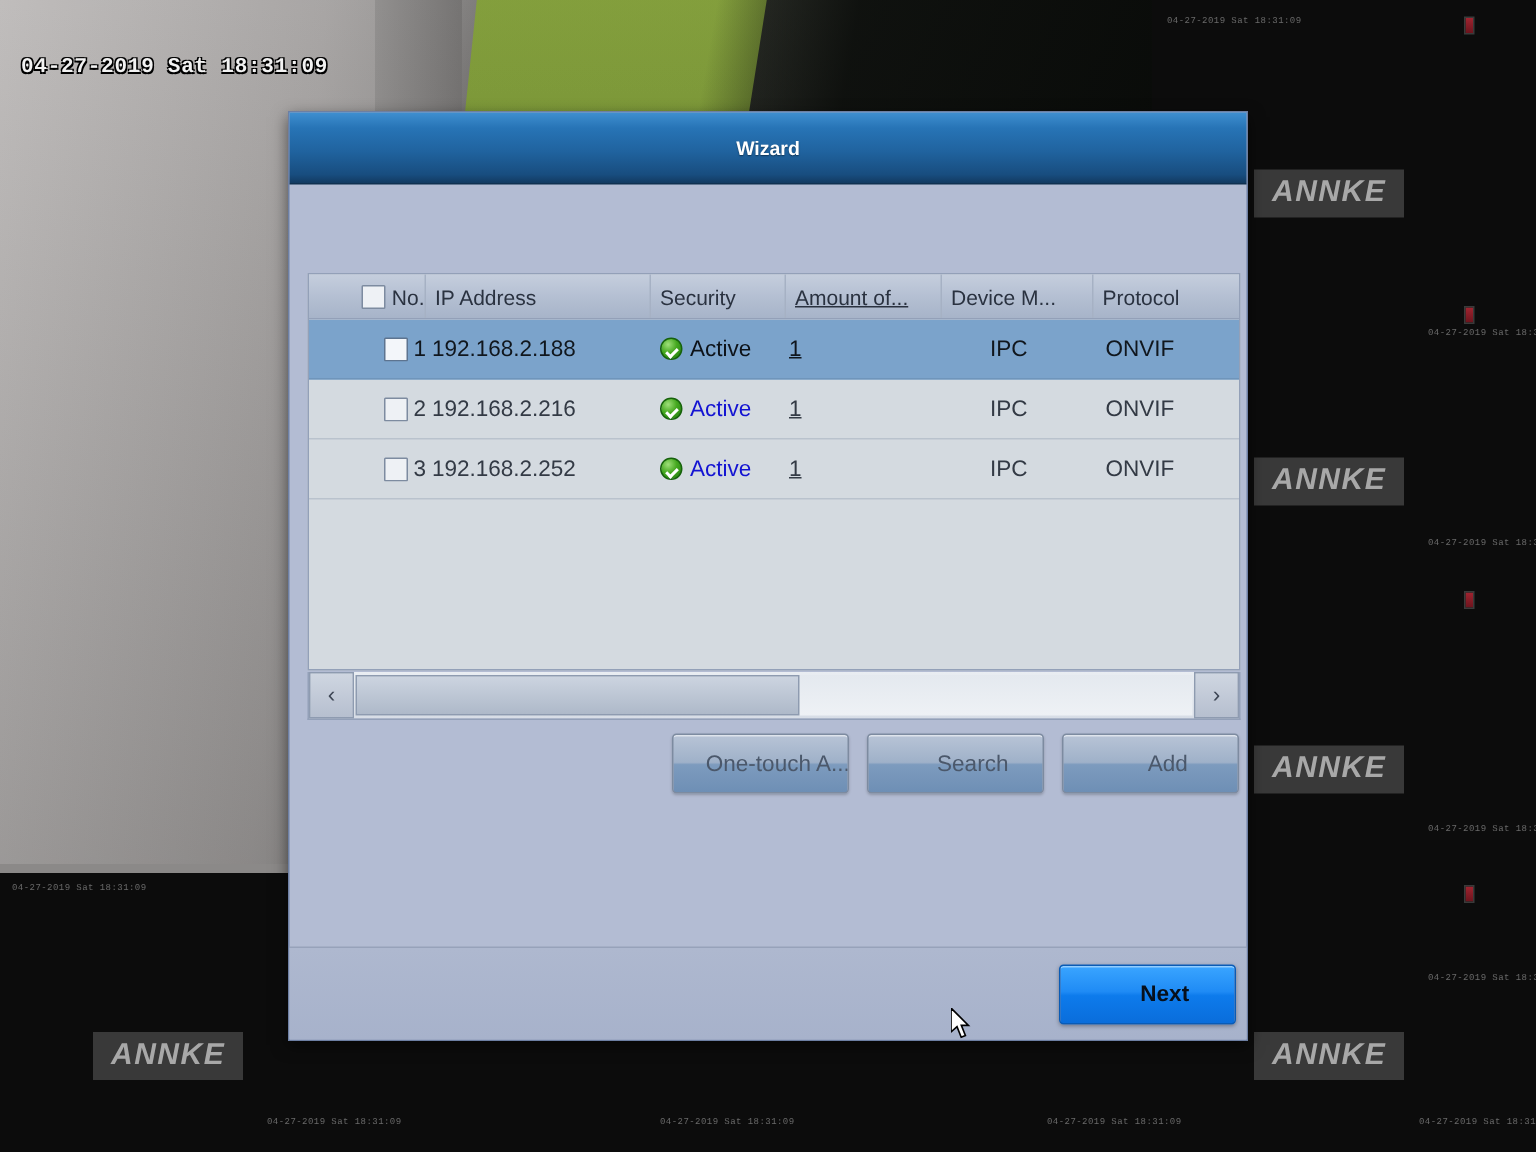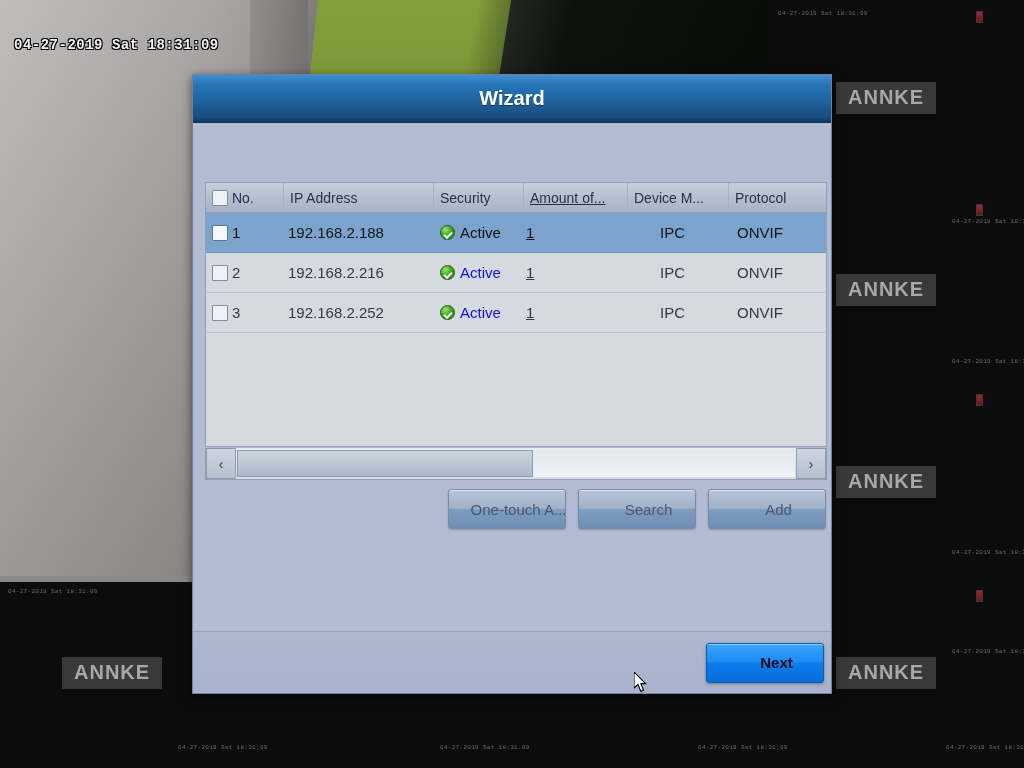--- a/index.html
+++ b/index.html
@@ -58,23 +58,24 @@
     position:absolute;
     font-family:"Liberation Mono", monospace;
     font-size:6px; color:#6a6a6a; white-space:pre;
     letter-spacing:.3px;
   }
   .annke-badge {
     position:absolute;
     background:rgba(62,62,62,.92);
     padding:4px 12px 5px 12px;
     color:#a8a8a8;
-    font-size:20px; font-weight:bold; 
+    font-size:20px; font-weight:bold; font-style:italic;
     font-family:"Liberation Sans", sans-serif;
     letter-spacing:1px;
+    margin-top:31px;
   }
   .rec-dot {
     position:absolute; width:7px; height:12px;
     background:linear-gradient(180deg,#a02430,#6d141d);
     border:1px solid #3a3a3a;
   }
 
   
   .dialog {
     position:absolute; left:192px; top:74px; width:640px; height:620px;
@@ -83,21 +84,21 @@
     box-shadow:0 3px 10px rgba(0,0,0,.55);
     display:flex; flex-direction:column;
   }
   .titlebar {
     height:48px; flex:0 0 48px;
     background:linear-gradient(180deg,#3f8fd0 0%, #2774b6 22%, #20639f 55%, #184d7f 88%, #123a61 100%);
     display:flex; align-items:center; justify-content:center;
     border-bottom:1px solid #0f3050;
   }
   .titlebar .title {
-    color:#ffffff; font-size:20px; font-weight:bold;
+    color:#ffffff; font-size:13px; font-weight:bold;
     text-shadow:0 1px 1px rgba(0,0,0,.45);
   }
 
   .dlg-body { flex:1 1 auto; position:relative; padding:0; }
 
   
   .table-wrap {
     position:absolute; left:12px; top:59px; width:622px; height:265px;
     border:1px solid #93a0b8; background:#d4dae0;
     display:flex; flex-direction:column;
@@ -123,21 +124,21 @@
   .trow.selected {
     background:#7ba3cb;
     border-bottom:1px solid #6f95bb;
     color:#10161d;
   }
   .td {
     display:flex; align-items:center;
     padding-left:6px; overflow:hidden; white-space:nowrap;
   }
   
-  .c-no      { width:78px; }
+  .c-no      { width:78px;justify-content:flex-end; }
   .c-ip      { width:150px; }
   .c-sec     { width:90px; }
   .c-amount  { width:104px;text-decoration:underline; }
   .c-dev     { width:101px; }
   .c-proto   { width:97px; }
   .td.c-ip, .td.c-amount, .td.c-dev, .td.c-proto { padding-left:0; }
   .td.c-ip   { padding-left:4px; }
   .td.c-amount{ padding-left:2px; }
   .td.c-dev  { padding-left:32px; }
   .td.c-proto{ padding-left:8px; }

